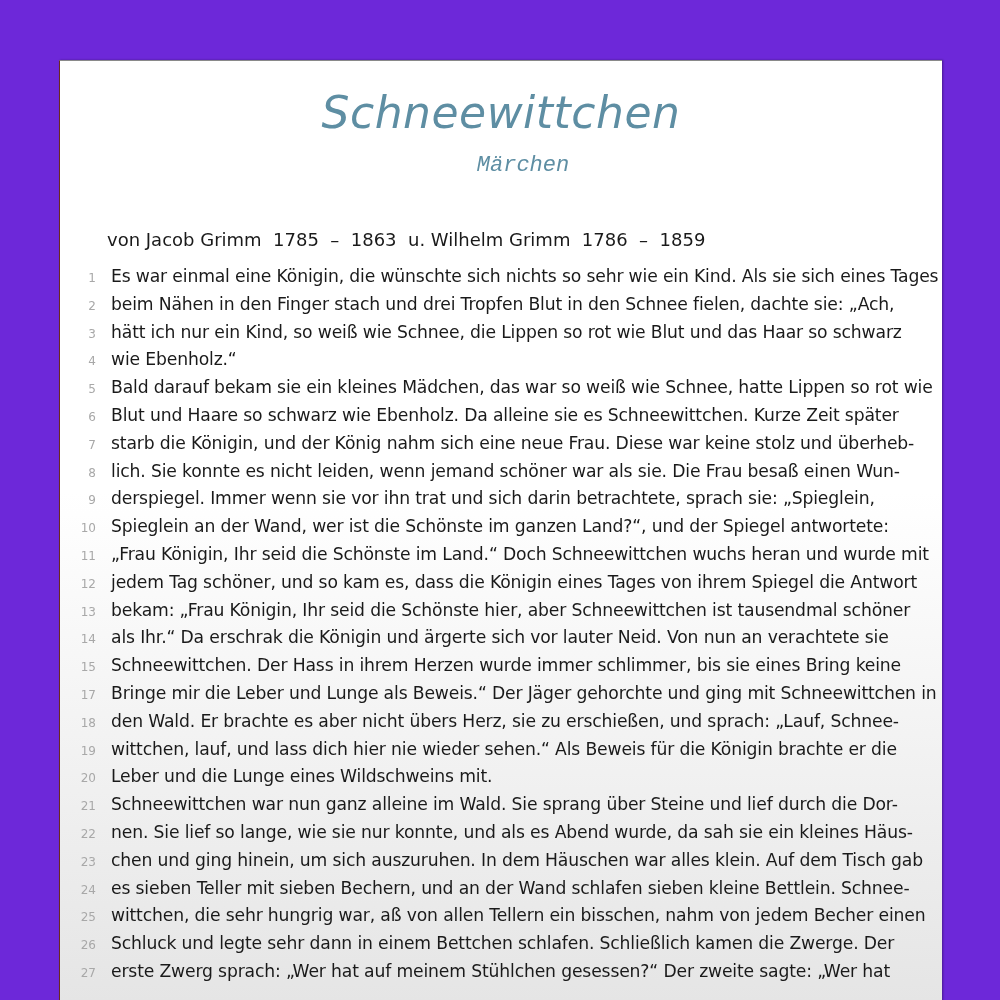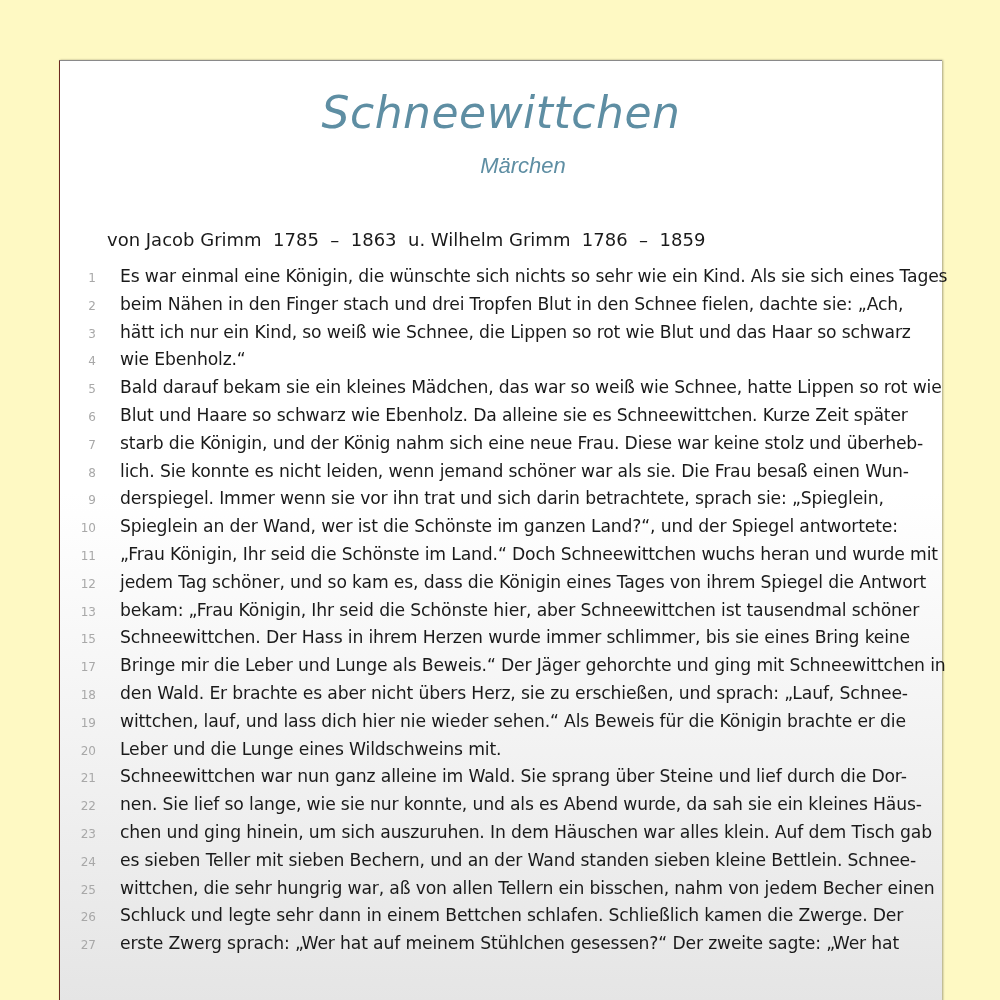--- a/index.html
+++ b/index.html
@@ -7,21 +7,21 @@
       padding: 0;
       width: 1000px;
       height: 1000px;
       overflow: hidden;
       background: #943427;
     }
     .frame {
       position: absolute;
       left: 0; top: 0;
       width: 1000px; height: 1000px;
-      background: #fef9c3;
+      background: #6d28d9;
     }
     .page {
       position: absolute;
       left: 59px;
       top: 60px;
       width: 882px;
       height: 960px;
       background: linear-gradient(to bottom, #ffffff 0%, #ffffff 45%, #f3f3f3 70%, #e4e4e4 100%);
       border-top: 1px solid #8a8a8a;
       border-left: 1px solid #6b2a20;
@@ -37,21 +37,21 @@
       font-size: 44px;
       color: #5e8ea3;
       letter-spacing: 0.5px;
       font-weight: normal;
     }
     .subtitle {
       position: absolute;
       left: 0; right: 0;
       top: 92px;
       text-align: center;
-      font-family: Liberation Sans, sans-serif;
+      font-family: Liberation Mono, monospace;
       font-style: italic;
       font-size: 22px;
       color: #5e8ea3;
       padding-left: 44px;
     }
     .authors {
       position: absolute;
       left: 47px;
       top: 168px;
       font-family: "DejaVu Sans", sans-serif;
@@ -76,21 +76,21 @@
       left: 12px;
       width: 24px;
       text-align: right;
       font-family: "DejaVu Sans", sans-serif;
       font-size: 12px;
       color: #a8a8a8;
       top: 2px;
     }
     .line-text {
       position: absolute;
-      left: 60px;
+      left: 51px;
       font-family: "DejaVu Sans", sans-serif;
       font-size: 17.2px;
       color: #1a1a1a;
       letter-spacing: -0.15px;
     }
   </style>
 </head>
 <body>
 
 <div class="frame">
@@ -146,20 +146,24 @@
         </div>
         <div class="line">
           <span class="line-num">12</span>
           <span class="line-text">jedem Tag schöner, und so kam es, dass die Königin eines Tages von ihrem Spiegel die Antwort</span>
         </div>
         <div class="line">
           <span class="line-num">13</span>
           <span class="line-text">bekam: „Frau Königin, Ihr seid die Schönste hier, aber Schneewittchen ist tausendmal schöner</span>
         </div>
         <div class="line">
+          <span class="line-num">14</span>
+          <span class="line-text">als Ihr.“ Da erschrak die Königin und ärgerte sich vor lauter Neid. Von nun an verachtete sie</span>
+        </div>
+        <div class="line">
           <span class="line-num">15</span>
           <span class="line-text">Schneewittchen. Der Hass in ihrem Herzen wurde immer schlimmer, bis sie eines Bring keine</span>
         </div>
         <div class="line">
           <span class="line-num">17</span>
           <span class="line-text">Bringe mir die Leber und Lunge als Beweis.“ Der Jäger gehorchte und ging mit Schneewittchen in</span>
         </div>
         <div class="line">
           <span class="line-num">18</span>
           <span class="line-text">den Wald. Er brachte es aber nicht übers Herz, sie zu erschießen, und sprach: „Lauf, Schnee-</span>
@@ -179,21 +183,21 @@
         <div class="line">
           <span class="line-num">22</span>
           <span class="line-text">nen. Sie lief so lange, wie sie nur konnte, und als es Abend wurde, da sah sie ein kleines Häus-</span>
         </div>
         <div class="line">
           <span class="line-num">23</span>
           <span class="line-text">chen und ging hinein, um sich auszuruhen. In dem Häuschen war alles klein. Auf dem Tisch gab</span>
         </div>
         <div class="line">
           <span class="line-num">24</span>
-          <span class="line-text">es sieben Teller mit sieben Bechern, und an der Wand standen sieben kleine Bettlein. Schnee-</span>
+          <span class="line-text">es sieben Teller mit sieben Bechern, und an der Wand schlafen sieben kleine Bettlein. Schnee-</span>
         </div>
         <div class="line">
           <span class="line-num">25</span>
           <span class="line-text">wittchen, die sehr hungrig war, aß von allen Tellern ein bisschen, nahm von jedem Becher einen</span>
         </div>
         <div class="line">
           <span class="line-num">26</span>
           <span class="line-text">Schluck und legte sehr dann in einem Bettchen schlafen. Schließlich kamen die Zwerge. Der</span>
         </div>
         <div class="line">

